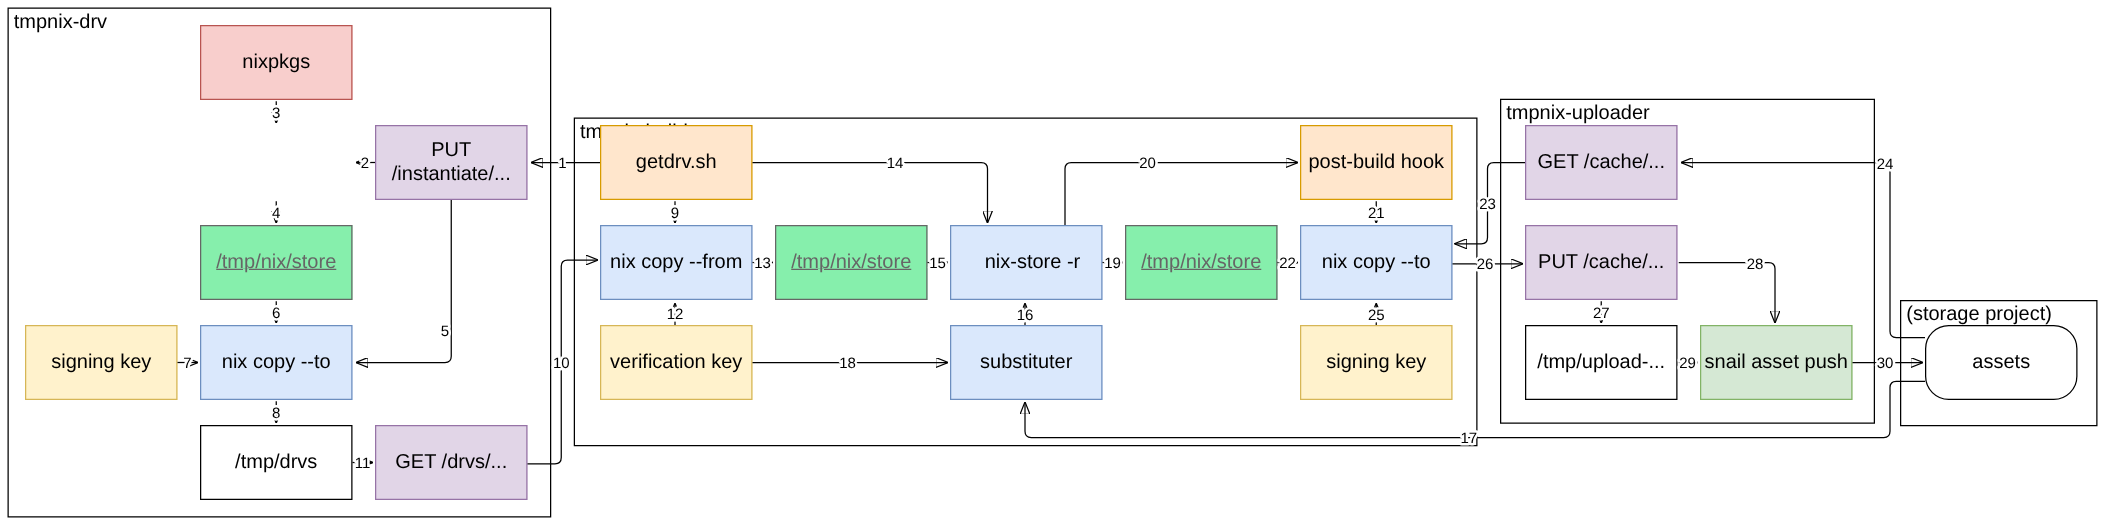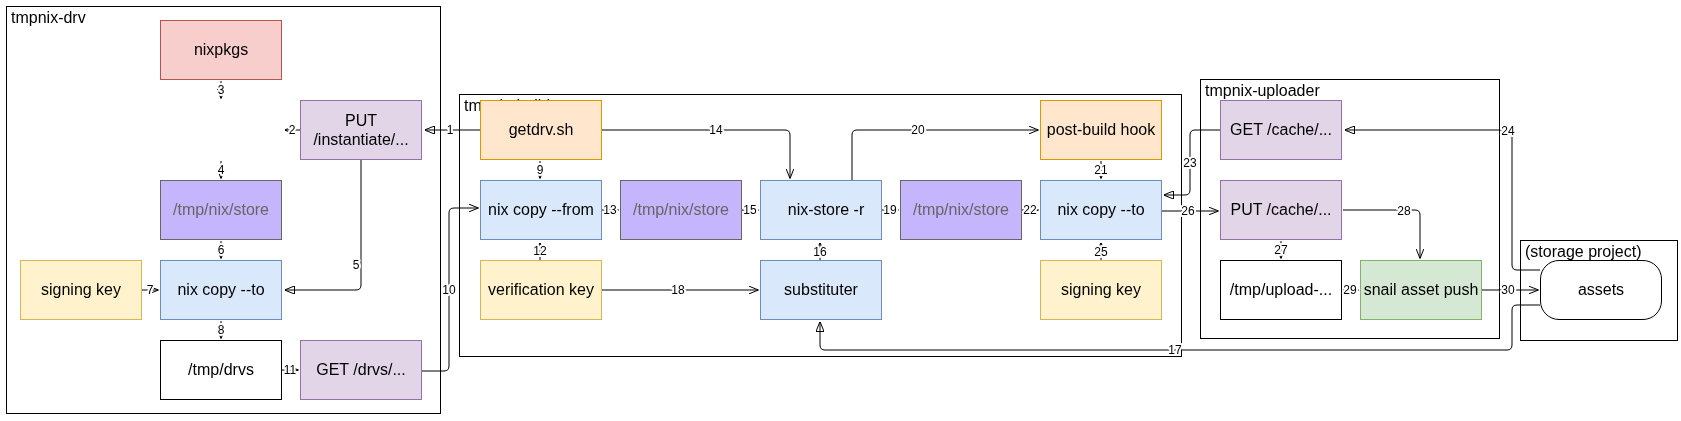--- a/index.html
+++ b/index.html
@@ -16,21 +16,21 @@
   }
   .node{
     position:absolute;width:122px;height:60px;box-sizing:border-box;
     display:flex;align-items:center;justify-content:center;text-align:center;
     font-size:16px;color:#000000;border:1px solid #000000;background:#ffffff;
     line-height:1.2;padding:2px;z-index:2;
   }
   .c-red{background:#f8cecc;border-color:#b85450;}
   .c-blue{background:#dae8fc;border-color:#6c8ebf;}
   .c-purple{background:#e1d5e7;border-color:#9673a6;}
-  .c-gray{background:#c4b5fd;border-color:#666666;color:#666666;}
+  .c-gray{background:#86efac;border-color:#666666;color:#666666;text-decoration:underline;}
   .c-yellow{background:#fff2cc;border-color:#d6b656;}
   .c-orange{background:#ffe6cc;border-color:#d79b00;}
   .c-green{background:#d5e8d4;border-color:#82b366;}
   .c-white{background:#ffffff;border-color:#000000;}
   #edges{position:absolute;left:0;top:0;z-index:3;pointer-events:none;}
   #edges path{stroke:#000000;stroke-width:1;fill:none;}
   .elbl{
     font-size:12px;fill:#000000;text-anchor:middle;
     paint-order:stroke;stroke:#ffffff;stroke-width:4px;stroke-linejoin:round;
     font-family:"Liberation Sans","DejaVu Sans",sans-serif;

